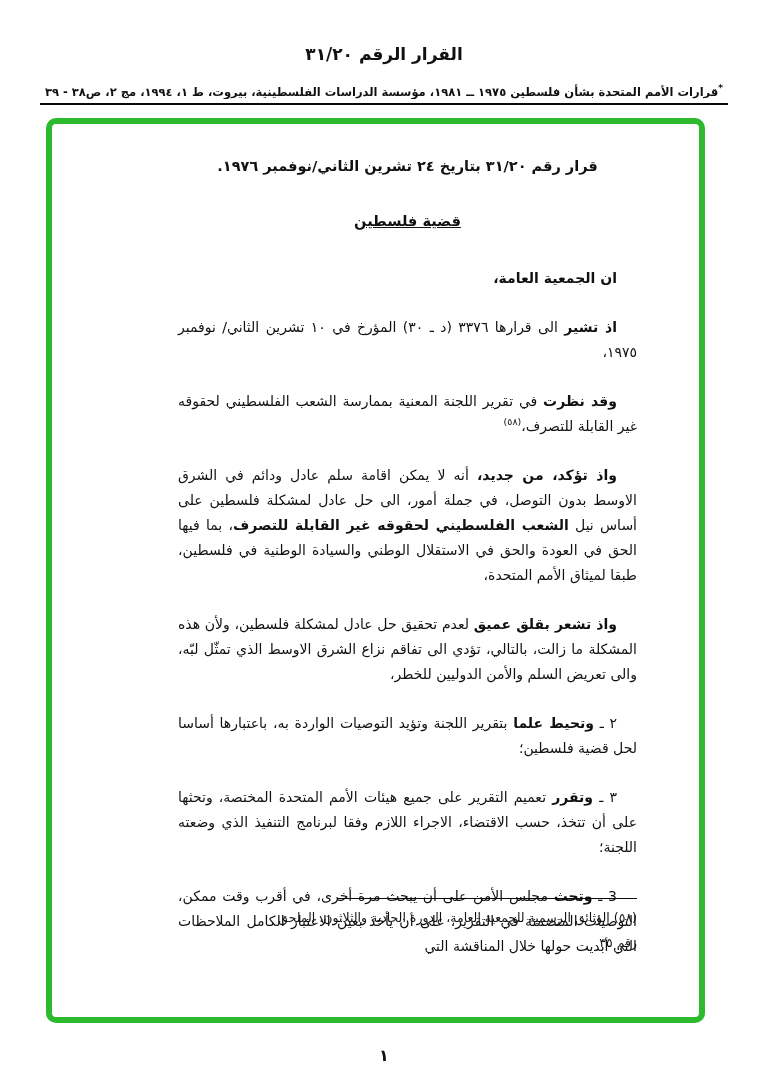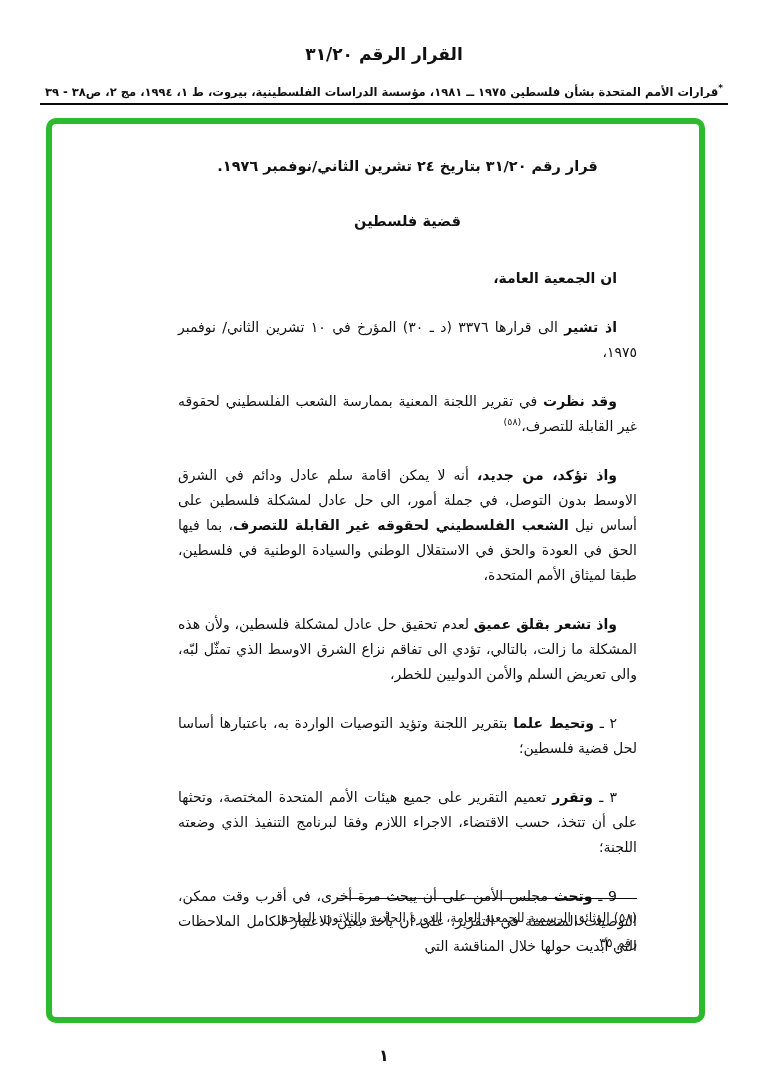--- a/index.html
+++ b/index.html
@@ -75,20 +75,21 @@
     font-size: 14.5px;
     margin: 0 0 30px 0;
     text-indent: 0;
   }
   .doc-subtitle {
     text-align: center;
     font-weight: bold;
     font-size: 14.5px;
     margin: 0 0 32px 0;
     text-indent: 0;
+    text-decoration: underline;
   }
   .para {
     margin: 24px 0;
     text-indent: 20px;
   }
   .b { font-weight: bold; }
   .fn-ref {
     font-size: 9.5px;
     vertical-align: super;
     line-height: 0;
@@ -150,21 +151,21 @@
 
       <p class="para"><span class="b">واذ تؤكد، من جديد،</span><span> أنه لا يمكن اقامة سلم عادل ودائم في الشرق الاوسط بدون التوصل، في جملة أمور، الى حل عادل لمشكلة فلسطين على أساس نيل </span><span class="b">الشعب الفلسطيني لحقوقه غير القابلة للتصرف</span><span>، بما فيها الحق في العودة والحق في الاستقلال الوطني والسيادة الوطنية في فلسطين، طبقا لميثاق الأمم المتحدة،</span></p>
 
       <p class="para"><span class="b">واذ تشعر بقلق عميق</span><span> لعدم تحقيق حل عادل لمشكلة فلسطين، ولأن هذه المشكلة ما زالت، بالتالي، تؤدي الى تفاقم نزاع الشرق الاوسط الذي تمثّل لبّه، والى تعريض السلم والأمن الدوليين للخطر،</span></p>
 
 
       <p class="para"><span>٢ ـ </span><span class="b">وتحيط علما</span><span> بتقرير اللجنة وتؤيد التوصيات الواردة به، باعتبارها أساسا لحل قضية فلسطين؛</span></p>
 
       <p class="para"><span>٣ ـ </span><span class="b">وتقرر</span><span> تعميم التقرير على جميع هيئات الأمم المتحدة المختصة، وتحثها على أن تتخذ، حسب الاقتضاء، الاجراء اللازم وفقا لبرنامج التنفيذ الذي وضعته اللجنة؛</span></p>
 
-      <p class="para"><span>9 ـ </span><span class="b">وتحث</span><span> مجلس الأمن على أن يبحث مرة أخرى، في أقرب وقت ممكن، التوصيات المتضمنة في التقرير، على أن يأخذ بعين الاعتبار الكامل الملاحظات التي أبديت حولها خلال المناقشة التي</span></p>
+      <p class="para"><span>3 ـ </span><span class="b">وتحث</span><span> مجلس الأمن على أن يبحث مرة أخرى، في أقرب وقت ممكن، التوصيات المتضمنة في التقرير، على أن يأخذ بعين الاعتبار الكامل الملاحظات التي أبديت حولها خلال المناقشة التي</span></p>
 
     </article>
 
     <div class="footnote-block">
       <div class="fn-sep"></div>
       <div class="fn-line1">(٥٨) الوثائق الرسمية للجمعية العامة، الدورة الحادية والثلاثون، الملحق رقم ٣٥</div>
     </div>
 
   </div>
 

